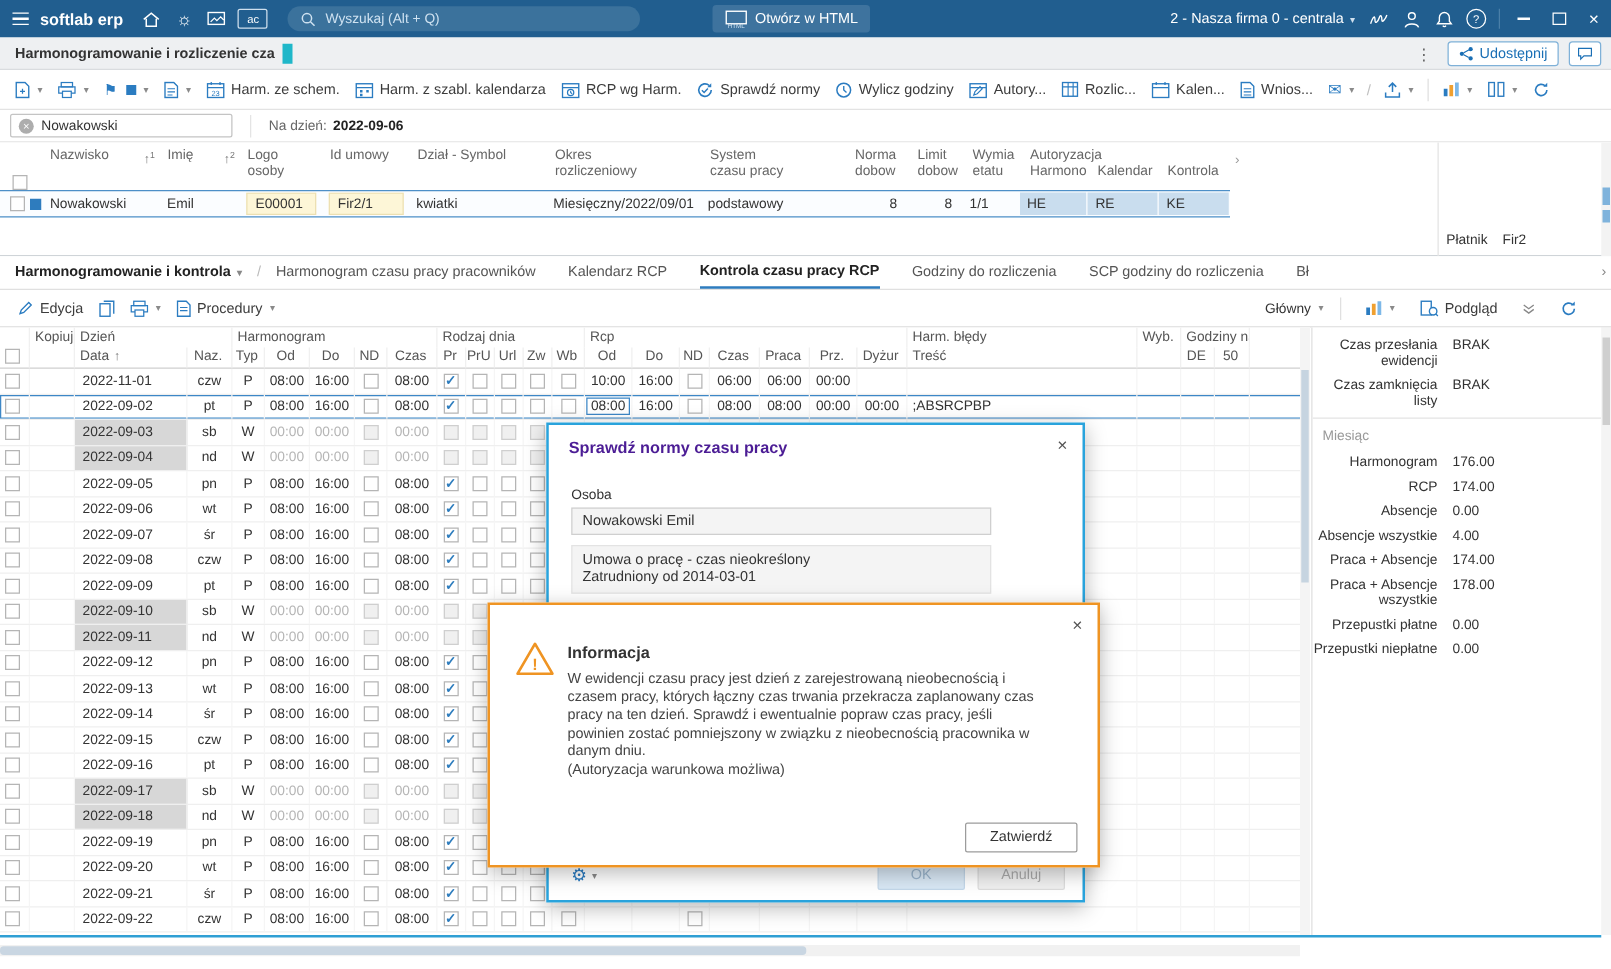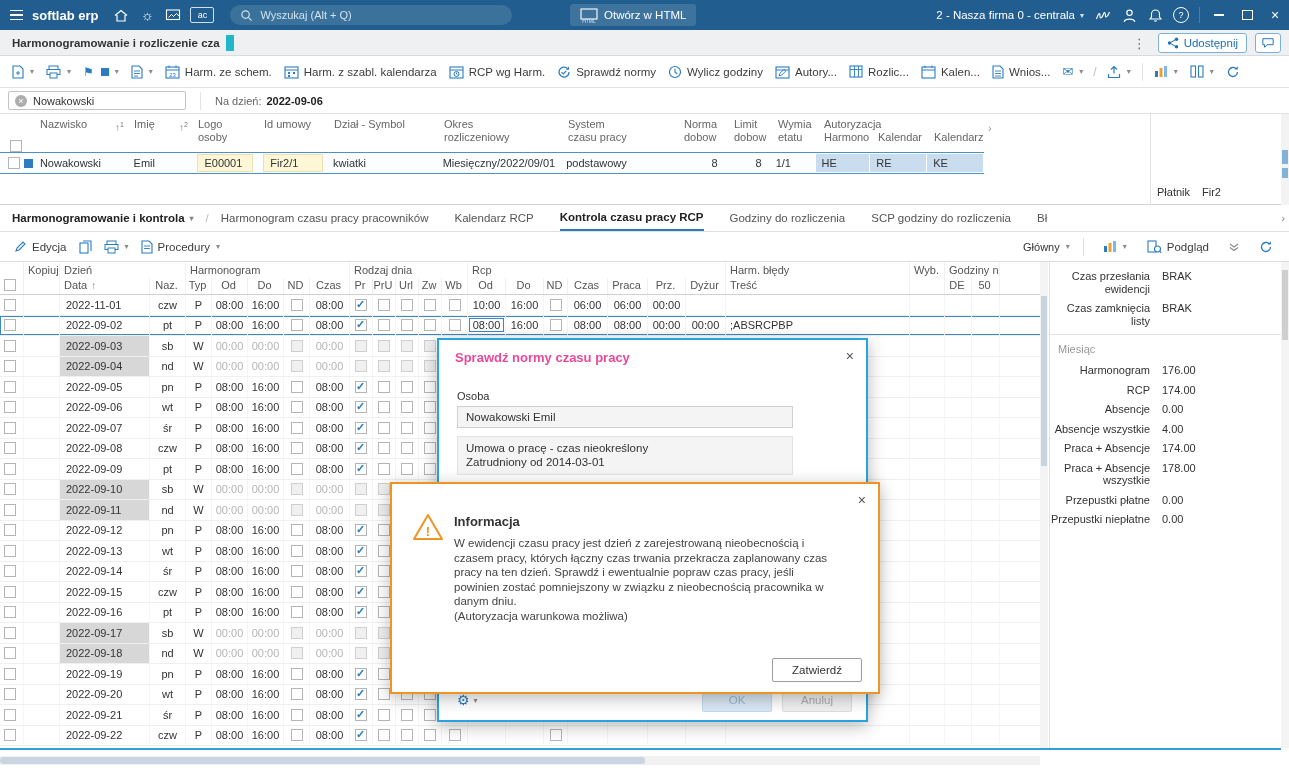--- a/index.html
+++ b/index.html
@@ -87,21 +87,21 @@
   .vtabs{position:absolute;left:0;top:205px;width:1289px;height:27px;background:#fff;border-bottom:1px solid #e0e0e0;box-sizing:border-box;display:flex;align-items:center;font-size:11.5px;color:#555;}
   .vtctx{font-weight:600;color:#222;margin-left:12px;display:flex;align-items:center;gap:5px;cursor:pointer;white-space:nowrap;}
   .vtslash{color:#bbb;margin:0 12px;}
   .vt{margin-right:26px;cursor:pointer;height:100%;display:flex;align-items:center;white-space:nowrap;box-sizing:border-box;}
   .vt.active{font-weight:700;color:#222;border-bottom:2px solid #2e7cbe;}
   .vtnav{position:absolute;right:4px;color:#888;cursor:pointer;}
 
   
   .subbar{position:absolute;left:0;top:232px;width:1289px;height:30px;background:#fff;border-bottom:1px solid #dcdcdc;box-sizing:border-box;display:flex;align-items:center;}
   .sbleft{display:flex;align-items:center;margin-left:8px;}
-  .sbright{position:absolute;right:10px;display:flex;align-items:center;gap:8px;}
+  .sbright{position:absolute;right:21px;display:flex;align-items:center;gap:8px;}
   .glowny{display:flex;align-items:center;gap:5px;cursor:pointer;color:#333;}
 
   
   .detail{position:absolute;left:0;top:262px;width:1048px;height:486px;background:#fff;overflow:hidden;}
   .dgrp{display:flex;height:16px;color:#555;}
   .dg{box-sizing:border-box;padding:2px 0 0 4px;border-right:1px solid #f0f0f0;white-space:nowrap;overflow:hidden;font-size:11px;}
   .dsub{display:flex;height:17px;color:#555;border-bottom:1px solid #d0d0d0;box-sizing:border-box;}
   .dh{box-sizing:border-box;padding:1px 2px 0 4px;white-space:nowrap;overflow:hidden;border-right:1px solid #f0f0f0;cursor:pointer;}
   .dh.tc{text-align:center;padding-left:0;}
   .drow{display:flex;height:20.5px;border-bottom:1px solid #efefef;box-sizing:border-box;cursor:pointer;}
@@ -133,21 +133,21 @@
   .bottom{position:absolute;left:0;top:748px;width:1289px;height:27px;background:#fff;}
   .tealline{position:absolute;left:0;top:0;width:1281px;height:2px;background:#2f9fd4;}
   .hscroll{position:absolute;left:0;top:8px;width:1040px;height:9px;background:#f1f1f1;}
   .hthumb{position:absolute;left:0;top:1px;width:645px;height:7px;background:#c9d6e2;border-radius:3px;cursor:grab;}
 
   
   .dialog{position:absolute;background:#fff;box-shadow:0 4px 16px rgba(0,0,0,.28);box-sizing:border-box;}
   .dlg1{left:437px;top:338px;width:431px;height:384px;border:2px solid #29a3dc;z-index:40;}
   .dlg2{left:390px;top:482px;width:490px;height:212px;border:2px solid #ef9423;z-index:50;}
   .dlgx{position:absolute;right:12px;top:8px;color:#555;font-size:14px;cursor:pointer;}
-  .dlg1 .title{position:absolute;left:16px;top:10px;font-size:13px;font-weight:700;color:#ec4899;}
+  .dlg1 .title{position:absolute;left:16px;top:10px;font-size:13px;font-weight:700;color:#4c1d95;}
   .osobal{position:absolute;left:18px;top:50px;color:#333;}
   .personf{position:absolute;left:18px;top:66px;width:336px;height:22px;background:#f4f4f4;border:1px solid #cfcfcf;box-sizing:border-box;padding:4px 8px;font-size:11.5px;cursor:text;}
   .contract{position:absolute;left:18px;top:96px;width:336px;background:#f4f4f4;border:1px solid #e3e3e3;box-sizing:border-box;padding:5px 8px;line-height:13.5px;font-size:11.5px;}
   .dlg1foot{position:absolute;left:18px;right:14px;bottom:8px;display:flex;align-items:center;}
   .gear{color:#2b7cc1;font-size:14px;cursor:pointer;display:flex;align-items:center;gap:3px;}
   .dlg1btns{margin-left:auto;display:flex;gap:10px;}
   .btn{height:24px;min-width:70px;font-family:inherit;font-size:11.5px;border-radius:2px;cursor:pointer;}
   .btn.okd{background:#d9e8f5;border:1px solid #c4d8ea;color:#9ab4cc;}
   .btn.cand{background:#f0f0f0;border:1px solid #ddd;color:#aaa;}
   .dlg2 .title{position:absolute;left:62px;top:30px;font-size:13px;font-weight:700;color:#333;}
@@ -444,21 +444,21 @@
         </div>
       <div class="ehc e10">
           <div class="l1">Wymia</div>
           <div class="l2">etatu</div>
         </div>
       <div class="ehc authgrp" style="width:166px;padding:1px 0 0 0;">
         <div class="l1" style="padding-left:6px;">Autoryzacja</div>
         <div class="authsub">
           <span class="a0">Harmono</span>
           <span class="a1">Kalendar</span>
-          <span class="a2">Kalendarz</span>
+          <span class="a2">Kontrola</span>
         </div>
       </div>
     </div>
     <span class="chk empselall"></span>
     <div class="erow">
       <div class="erc e0 cbwrap" style="padding:0 0 0 8px;">
           <span class="chk"></span>
           <span class="selmark"></span>
         </div>
       <div class="erc e1">Nowakowski</div>

